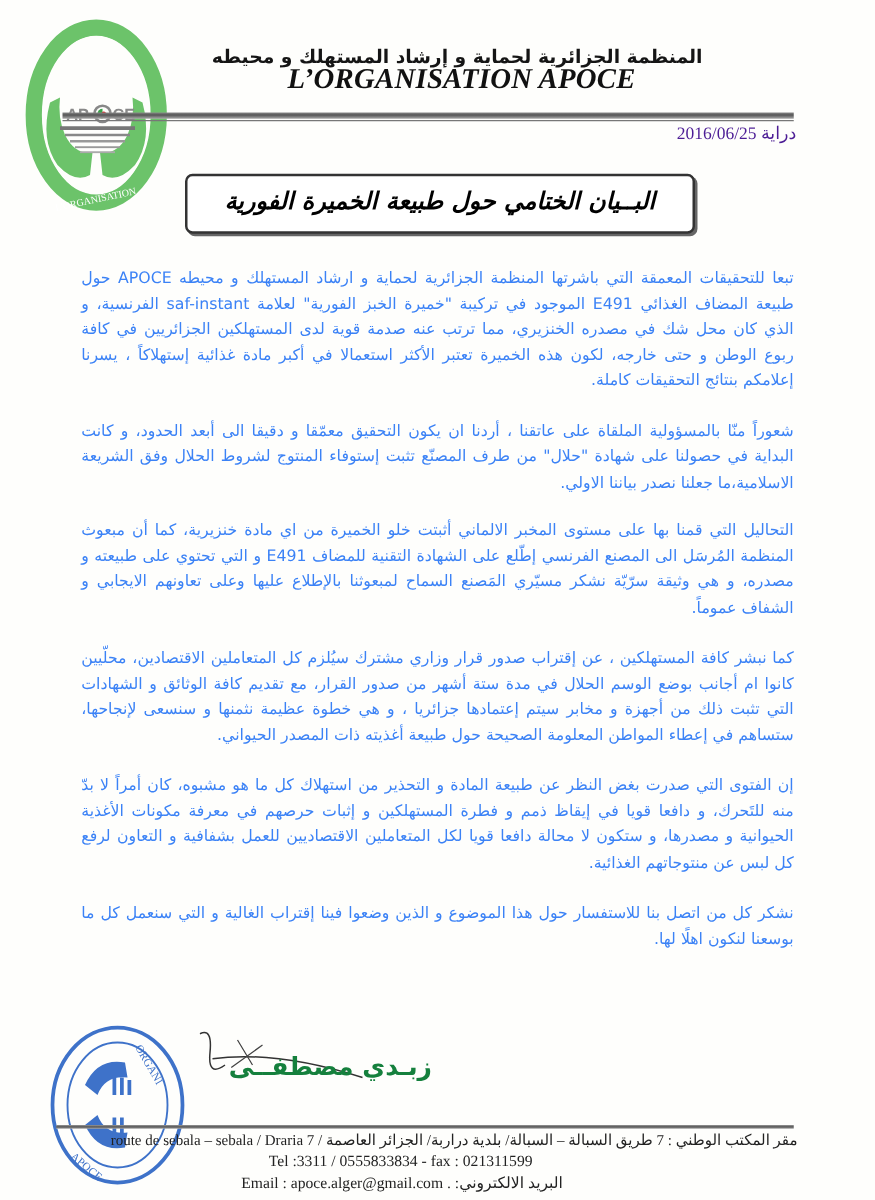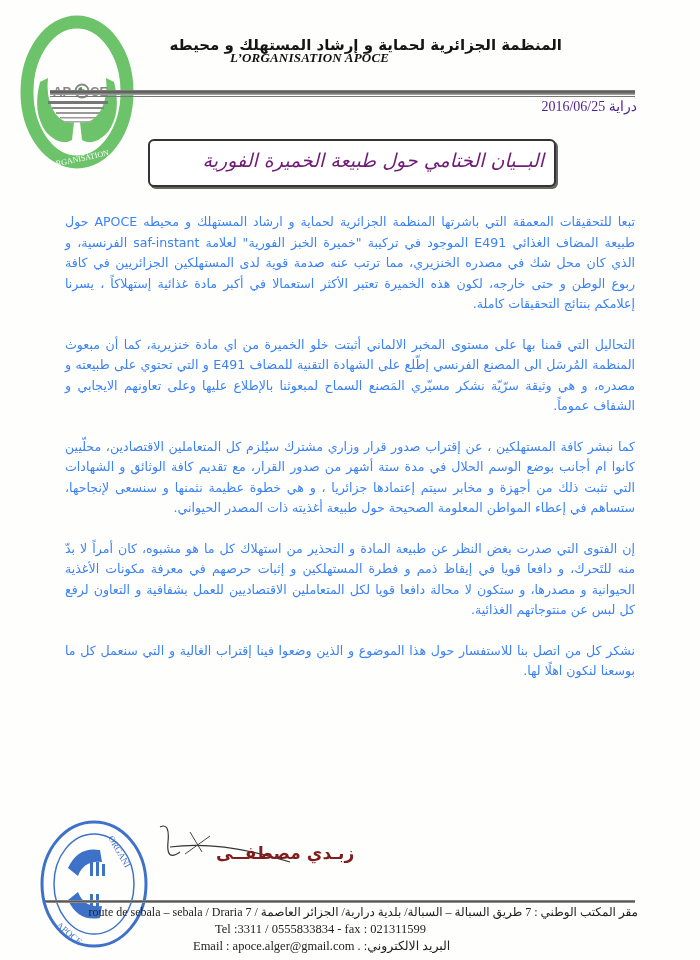--- a/index.html
+++ b/index.html
@@ -7,37 +7,37 @@
     body { position: relative; font-family: "DejaVu Sans", sans-serif; color: #1a1a1a; }
 
     .page { position: absolute; left: 0; top: 0; width: 700px; height: 960px; background: #fefefc; }
 
     
     .logo { position: absolute; left: 20px; top: 12px; width: 118px; height: 158px; }
     .logo svg { width: 118px; height: 158px; }
 
     
     .hdr-ar { position: absolute; right: 138px; top: 36px; direction: rtl; font-weight: bold; font-size: 15px; color: #151515; white-space: nowrap; }
-    .hdr-fr { position: absolute; left: 230px; top: 50px; font-family: "Liberation Serif", serif; font-style: italic; font-weight: bold; font-size: 13px; color: #111; letter-spacing: 0.2px; }
+    .hdr-fr { position: absolute; left: 230px; top: 50px; font-family: "Liberation Serif", serif; font-style: italic; font-weight: bold; font-size: 23px; color: #111; letter-spacing: 0.2px; }
     .hdr-rule { position: absolute; left: 50px; top: 90px; width: 585px; height: 5px; background: linear-gradient(#888, #555 40%, #aaa); }
     .hdr-rule2 { position: absolute; left: 50px; top: 96px; width: 585px; height: 1px; background: #777; }
 
     .date { position: absolute; right: 63px; top: 98px; direction: rtl; font-family: "Liberation Serif", serif; font-size: 14px; color: #4c1d95; }
 
     
     .title-box { position: absolute; left: 148px; top: 139px; width: 408px; height: 48px; border: 2.5px solid #333; border-radius: 6px; box-shadow: 2px 2px 0 #666; background: #fff; }
-    .title-box span { position: absolute; right: 10px; top: 8px; direction: rtl; font-family: "DejaVu Serif", serif; font-style: italic; font-weight: normal; font-size: 19px; color: #701a75; white-space: nowrap; }
+    .title-box span { position: absolute; right: 30px; top: 8px; direction: rtl; font-family: "DejaVu Serif", serif; font-style: italic; font-weight: bold; font-size: 19px; color: #000000; white-space: nowrap; }
 
     
     .body { position: absolute; right: 65px; top: 212px; width: 570px; direction: rtl; text-align: justify; font-family: "DejaVu Sans", sans-serif; font-size: 12.6px; line-height: 20.5px; color: #3b82f6; }
     .para { margin-bottom: 20px; }
     .para.p2 { margin-bottom: 18px; }
 
     
-    .sig { position: absolute; left: 183px; top: 842px; direction: rtl; font-weight: bold; font-size: 17px; color: #7f1d1d; line-height: 22px; text-align: right; margin-left: 33px; }
+    .sig { position: absolute; left: 183px; top: 842px; direction: rtl; font-weight: bold; font-size: 20px; color: #15803d; line-height: 22px; text-align: right; }
     .sig-scribble { position: absolute; left: 140px; top: 822px; width: 160px; height: 50px; }
 
     
     .stamp { position: absolute; left: 38px; top: 818px; width: 112px; height: 132px; opacity: 0.9; }
 
     
     .ftr-rule { position: absolute; left: 45px; top: 900px; width: 590px; height: 3px; background: linear-gradient(#999, #555, #aaa); }
     .ftr-line1 { position: absolute; right: 62px; top: 905px; direction: rtl; font-family: "Liberation Serif", serif; font-size: 12px; color: #222; white-space: nowrap; text-align: right; }
     .ftr-line2 { position: absolute; left: 215px; top: 922px; font-family: "Liberation Serif", serif; font-size: 12.5px; color: #222; white-space: nowrap; }
     .ftr-line3 { position: absolute; left: 193px; top: 938px; font-family: "Liberation Serif", serif; font-size: 12.5px; color: #222; white-space: nowrap; }
@@ -76,20 +76,21 @@
   <div class="hdr-rule"></div>
   <div class="hdr-rule2"></div>
   <div class="date">دراية 2016/06/25</div>
 
   <div class="title-box">
     <span>البــيان الختامي  حول طبيعة الخميرة الفورية</span>
   </div>
 
   <div class="body">
     <p class="para">تبعا للتحقيقات المعمقة التي باشرتها المنظمة الجزائرية لحماية و ارشاد المستهلك و محيطه APOCE حول طبيعة المضاف الغذائي E491 الموجود في تركيبة "خميرة الخبز الفورية" لعلامة saf-instant الفرنسية، و الذي كان محل شك في مصدره الخنزيري، مما ترتب عنه صدمة قوية لدى المستهلكين الجزائريين في كافة ربوع الوطن و حتى خارجه، لكون هذه الخميرة تعتبر الأكثر استعمالا في أكبر مادة غذائية إستهلاكاً ، يسرنا إعلامكم بنتائج التحقيقات كاملة.</p>
+    <p class="para p2">شعوراً منّا بالمسؤولية الملقاة على عاتقنا ، أردنا ان يكون التحقيق معمّقا و دقيقا الى أبعد الحدود، و كانت البداية في حصولنا على شهادة "حلال" من طرف المصنّع تثبت إستوفاء المنتوج لشروط الحلال وفق الشريعة الاسلامية،ما جعلنا نصدر بياننا الاولي.</p>
     <p class="para">التحاليل التي قمنا بها على مستوى المخبر الالماني أثبتت خلو الخميرة من اي مادة خنزيرية، كما أن مبعوث المنظمة المُرسَل الى المصنع الفرنسي إطّلع على الشهادة التقنية للمضاف E491 و التي تحتوي على طبيعته و مصدره، و هي وثيقة سرّيّة نشكر مسيّري المَصنع  السماح لمبعوثنا بالإطلاع عليها وعلى تعاونهم الايجابي و الشفاف عموماً.</p>
     <p class="para">كما نبشر كافة المستهلكين ، عن إقتراب صدور قرار وزاري مشترك سيُلزم كل المتعاملين الاقتصادين، محلّيين كانوا ام أجانب بوضع الوسم الحلال في مدة ستة أشهر من صدور القرار، مع تقديم كافة الوثائق و الشهادات التي تثبت ذلك من أجهزة و مخابر سيتم إعتمادها جزائريا ، و هي خطوة عظيمة نثمنها و سنسعى لإنجاحها، ستساهم في إعطاء المواطن المعلومة الصحيحة حول طبيعة أغذيته ذات المصدر الحيواني.</p>
     <p class="para">إن الفتوى التي صدرت بغض النظر عن طبيعة المادة و التحذير من استهلاك كل ما هو مشبوه، كان أمراً لا بدّ منه للتَحرك، و دافعا قويا في إيقاظ  ذمم و فطرة المستهلكين و إثبات حرصهم في معرفة مكونات الأغذية الحيوانية و مصدرها، و ستكون لا محالة دافعا قويا لكل المتعاملين الاقتصاديين للعمل بشفافية و التعاون لرفع كل لبس عن منتوجاتهم الغذائية.</p>
     <p class="para">نشكر كل من اتصل بنا للاستفسار حول هذا الموضوع و الذين وضعوا فينا إقتراب الغالية و التي سنعمل كل ما بوسعنا لنكون اهلًا لها.</p>
   </div>
 
   <div class="stamp">
     <svg viewBox="0 0 112 132" width="112" height="132">
       <ellipse cx="56" cy="66" rx="52" ry="62" fill="none" stroke="#2a63c4" stroke-width="3"></ellipse>
       <ellipse cx="56" cy="66" rx="40" ry="50" fill="none" stroke="#2a63c4" stroke-width="1.5"></ellipse>

